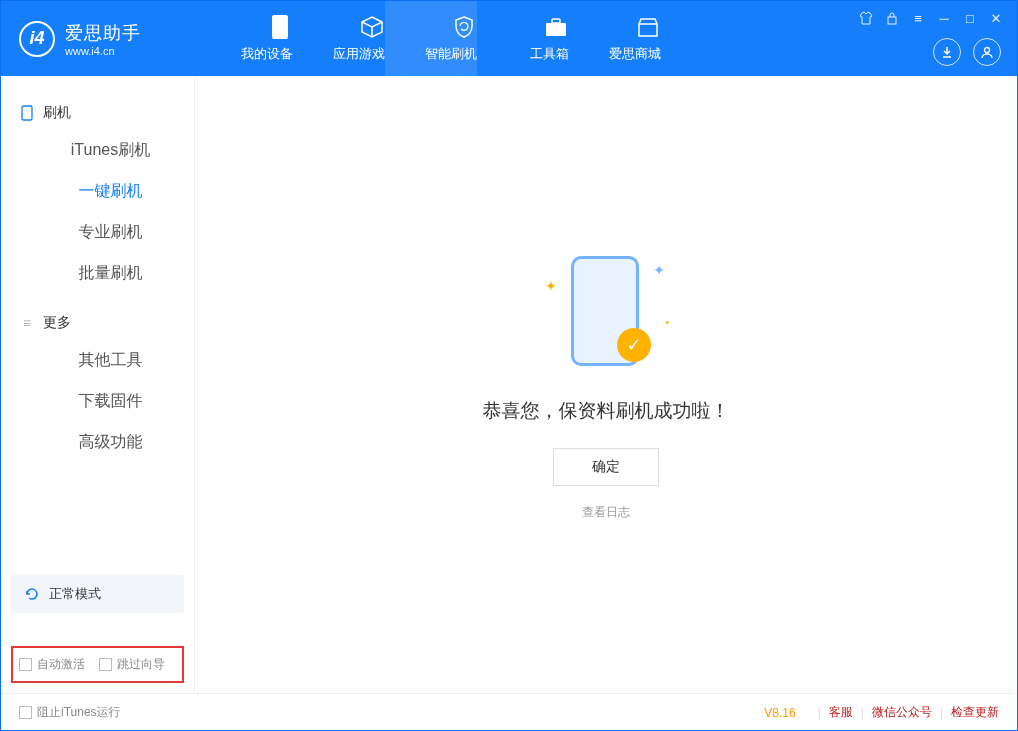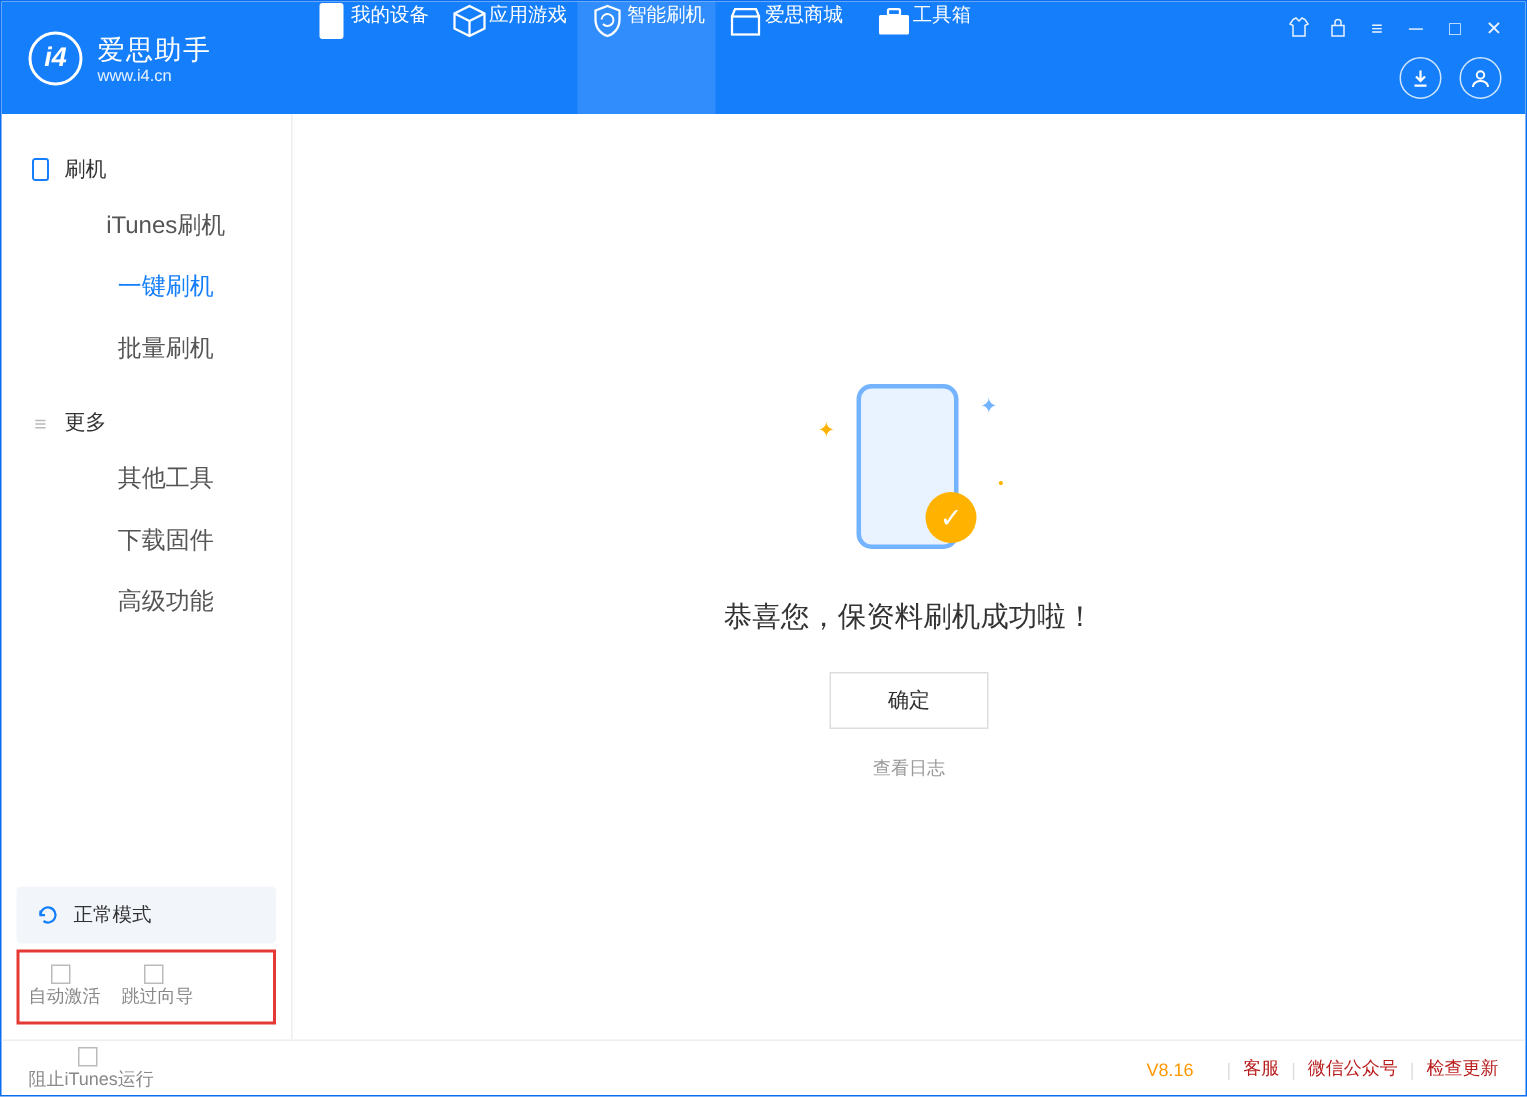--- a/index.html
+++ b/index.html
@@ -4,42 +4,42 @@
 <style>
 * { margin: 0; padding: 0; box-sizing: border-box; font-family: "Microsoft YaHei", sans-serif; }
 body { background: #fff; width: 1018px; height: 731px; border: 1px solid #0a6ef0; overflow: hidden; }
 .header { background: #157efb; height: 75px; display: flex; align-items: center; position: relative; }
 .logo-area { display: flex; align-items: center; padding: 0 18px; width: 200px; }
 .logo-icon { width: 36px; height: 36px; border: 2px solid #fff; border-radius: 50%; display: flex; align-items: center; justify-content: center; color: #fff; font-weight: bold; font-size: 18px; font-style: italic; }
 .logo-text { color: #fff; margin-left: 10px; }
 .logo-text .title { font-size: 18px; font-weight: 500; letter-spacing: 1px; }
 .logo-text .sub { font-size: 11px; opacity: 0.9; }
 .tabs { display: flex; height: 100%; }
-.tab { width: 92px; display: flex; flex-direction: row; align-items: flex-start; justify-content: center; color: #fff; font-size: 13px; cursor: pointer; position: relative; }
+.tab { width: 92px; display: flex; flex-direction: column; align-items: flex-end; justify-content: center; color: #fff; font-size: 13px; cursor: pointer; position: relative; }
 .tab.active { background: rgba(255,255,255,0.12); }
 .tab-icon { width: 26px; height: 26px; margin-bottom: 5px; display: flex; align-items: center; justify-content: center; }
 .header-right { position: absolute; right: 12px; top: 8px; display: flex; gap: 8px; }
 .win-btn { width: 18px; height: 18px; display: flex; align-items: center; justify-content: center; color: #fff; cursor: pointer; opacity: 0.9; font-size: 13px; }
 .header-circles { position: absolute; right: 16px; bottom: 10px; display: flex; gap: 12px; }
 .circle-btn { width: 28px; height: 28px; border: 1.5px solid rgba(255,255,255,0.8); border-radius: 50%; display: flex; align-items: center; justify-content: center; color: #fff; cursor: pointer; }
 .body-area { display: flex; height: 617px; }
 .sidebar { width: 194px; border-right: 1px solid #eee; padding-top: 16px; position: relative; }
 .side-group { padding: 0 18px; }
 .side-head { display: flex; align-items: center; font-size: 14px; color: #333; font-weight: 500; margin: 12px 0 8px; }
 .side-head-icon { width: 16px; height: 16px; margin-right: 8px; display:flex; align-items:center; justify-content:center; }
 .side-item { padding: 10px 0 10px 26px; font-size: 16px; color: #555; cursor: pointer; text-align: center; }
 .side-item.active { color: #157efb; }
-.device-cards { position: absolute; bottom: 64px; left: 10px; right: 10px; text-align: right; }
+.device-cards { position: absolute; bottom: 80px; left: 10px; right: 10px; text-align: right; }
 .card { background: #f2f6fb; border-radius: 3px; padding: 10px 12px; margin-top: 8px; font-size: 13px; }
 .card .row1 { display: flex; align-items: center; color: #333; font-weight: 500; }
 .card .row1 .ic { width: 18px; height: 18px; margin-right: 8px; display:flex; align-items:center; justify-content:center; }
 .card .badge { display: inline-block; background: #e3eefc; color: #157efb; border-radius: 10px; padding: 1px 10px; font-size: 11px; margin-top: 5px; }
 .card .sub { color: #aaa; font-size: 11px; margin-top: 4px; }
 .bottom-opts { position: absolute; bottom: 10px; left: 10px; right: 10px; border: 2px solid #e53935; padding: 8px 6px; display: flex; gap: 14px; align-items: center; }
-.chk-wrap { display: flex; align-items: center; font-size: 12px; color: #888; cursor: pointer; flex-direction: column; }
+.chk-wrap { display: flex; align-items: center; font-size: 12px; color: #888; cursor: pointer; }
 .chk { width: 13px; height: 13px; border: 1px solid #bbb; margin-right: 5px; }
 .main { flex: 1; display: flex; flex-direction: column; align-items: center; justify-content: center; }
 .success-illus { width: 130px; height: 130px; position: relative; margin-bottom: 20px; }
 .phone { width: 68px; height: 110px; border: 3px solid #74b3ff; border-radius: 10px; background: #e9f2ff; position: absolute; left: 30px; top: 8px; }
 .check-badge { width: 34px; height: 34px; background: #ffb300; border-radius: 50%; position: absolute; right: 20px; bottom: 16px; display:flex; align-items:center; justify-content:center; color:#fff; font-size:18px; }
 .spark { position: absolute; color: #ffb300; font-size: 14px; }
 .msg { font-size: 19px; color: #333; margin-bottom: 24px; }
 .ok-btn { border: 1px solid #ddd; background: #fff; padding: 9px 38px; font-size: 14px; color: #333; cursor: pointer; margin-bottom: 18px; }
 .log-link { color: #999; font-size: 12px; cursor: pointer; }
 .footer { height: 38px; border-top: 1px solid #eee; display: flex; align-items: center; padding: 0 18px; font-size: 12px; color: #888; }
@@ -83,34 +83,34 @@
           <svg width="24" height="24" viewBox="0 0 24 24">
             <path d="M12 2 L20 5 V11 C20 17 16 21 12 22 C8 21 4 17 4 11 V5 Z" fill="none" stroke="#fff" stroke-width="1.5"></path>
             <path d="M8 11 A4 4 0 1 1 9 14" fill="none" stroke="#fff" stroke-width="1.3"></path>
           </svg>
         </div>
       <span>智能刷机</span>
     </div>
     <div class="tab">
       <div class="tab-icon">
           <svg width="24" height="22" viewBox="0 0 24 22">
+            <rect x="2" y="7" width="20" height="13" rx="1" fill="#fff"></rect>
+            <rect x="8" y="3" width="8" height="4" rx="1" fill="none" stroke="#fff" stroke-width="1.5"></rect>
+          </svg>
+        </div>
+      <span>工具箱</span>
+    </div>
+    <div class="tab">
+      <div class="tab-icon">
+          <svg width="24" height="22" viewBox="0 0 24 22">
             <rect x="3" y="8" width="18" height="12" fill="none" stroke="#fff" stroke-width="1.5"></rect>
             <path d="M3 8 L5 3 H19 L21 8" fill="none" stroke="#fff" stroke-width="1.5"></path>
           </svg>
         </div>
       <span>爱思商城</span>
-    </div>
-    <div class="tab">
-      <div class="tab-icon">
-          <svg width="24" height="22" viewBox="0 0 24 22">
-            <rect x="2" y="7" width="20" height="13" rx="1" fill="#fff"></rect>
-            <rect x="8" y="3" width="8" height="4" rx="1" fill="none" stroke="#fff" stroke-width="1.5"></rect>
-          </svg>
-        </div>
-      <span>工具箱</span>
     </div>
   </div>
   <div class="header-right">
     <div class="win-btn">
         <svg width="14" height="14" viewBox="0 0 14 14">
           <path d="M3 2 L5 1 L7 3 L9 1 L11 2 L13 5 L11 6 L11 13 L3 13 L3 6 L1 5 Z" fill="none" stroke="#fff" stroke-width="1"></path>
         </svg>
       </div>
     <div class="win-btn">
         <svg width="12" height="14" viewBox="0 0 12 14">
@@ -144,20 +144,21 @@
       <div class="side-head">
         <span class="side-head-icon">
             <svg width="12" height="16" viewBox="0 0 12 16">
               <rect x="1" y="1" width="10" height="14" rx="1.5" fill="none" stroke="#157efb" stroke-width="1.3"></rect>
             </svg>
           </span>
         <span>刷机</span>
       </div>
       <div class="side-item">iTunes刷机</div>
       <div class="side-item active">一键刷机</div>
+      <div class="side-item">专业刷机</div>
       <div class="side-item">批量刷机</div>
 
       <div class="side-head" style="margin-top:20px;">
         <span class="side-head-icon" style="color:#bbb;">≡</span>
         <span>更多</span>
       </div>
       <div class="side-item">其他工具</div>
       <div class="side-item">下载固件</div>
       <div class="side-item">高级功能</div>
     </div>

